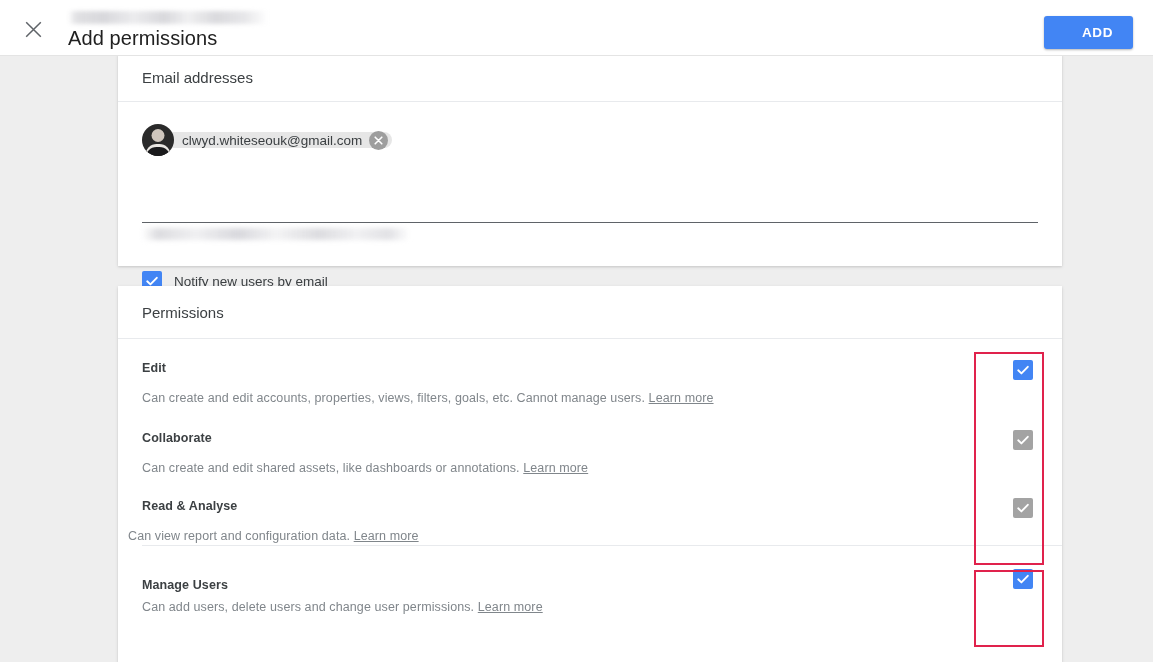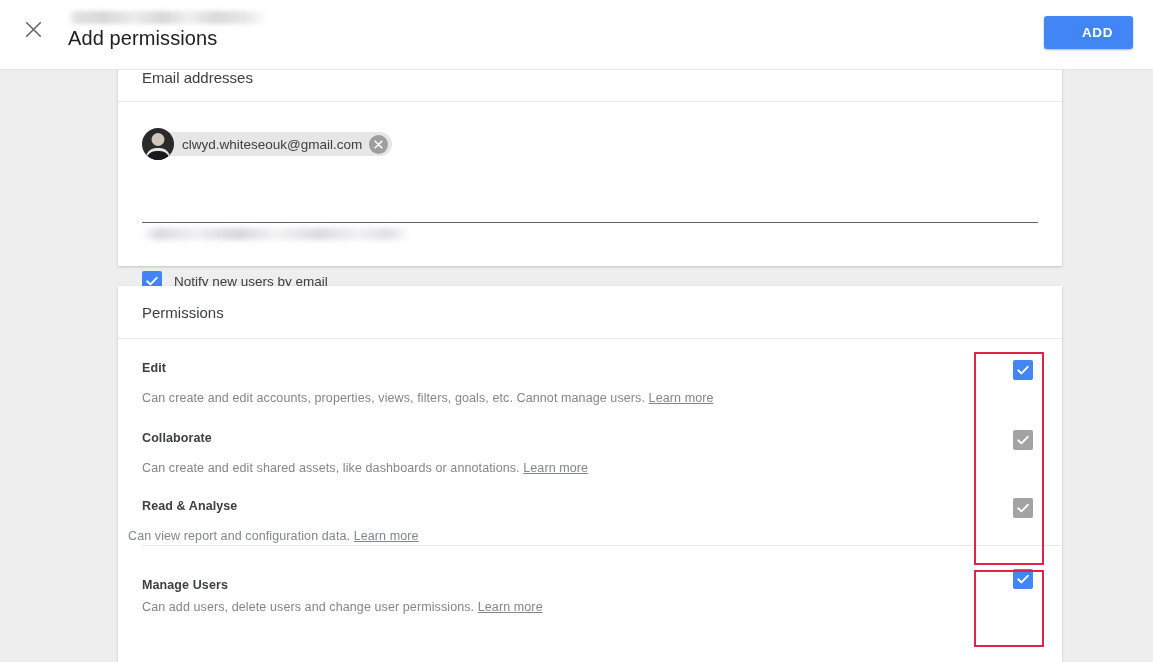--- a/index.html
+++ b/index.html
@@ -12,21 +12,21 @@
     overflow: hidden;
     position: relative;
     -webkit-font-smoothing: antialiased;
   }
 
   
   .header {
     position: absolute;
     top: 0; left: 0;
     width: 1153px;
-    height: 70px;
+    height: 56px;
     background: #ffffff;
     border-bottom: 1px solid #e4e4e4;
     z-index: 20;
   }
   .close-btn {
     position: absolute;
     left: 19px; top: 15px;
     width: 28px; height: 28px;
     display: flex; align-items: center; justify-content: center;
     cursor: pointer;
@@ -110,21 +110,21 @@
 
   .chip-row {
     position: absolute;
     left: 24px; top: 30px;
     width: 896px;
     height: 34px;
   }
   .chip {
     display: inline-flex;
     align-items: center;
-    height: 24px;
+    height: 16px;
     background: #e6e6e6;
     border-radius: 16px;
     padding-right: 4px;
     max-width: 300px;
   }
   .avatar {
     width: 32px; height: 32px;
     border-radius: 50%;
     flex: 0 0 32px;
     overflow: hidden;

